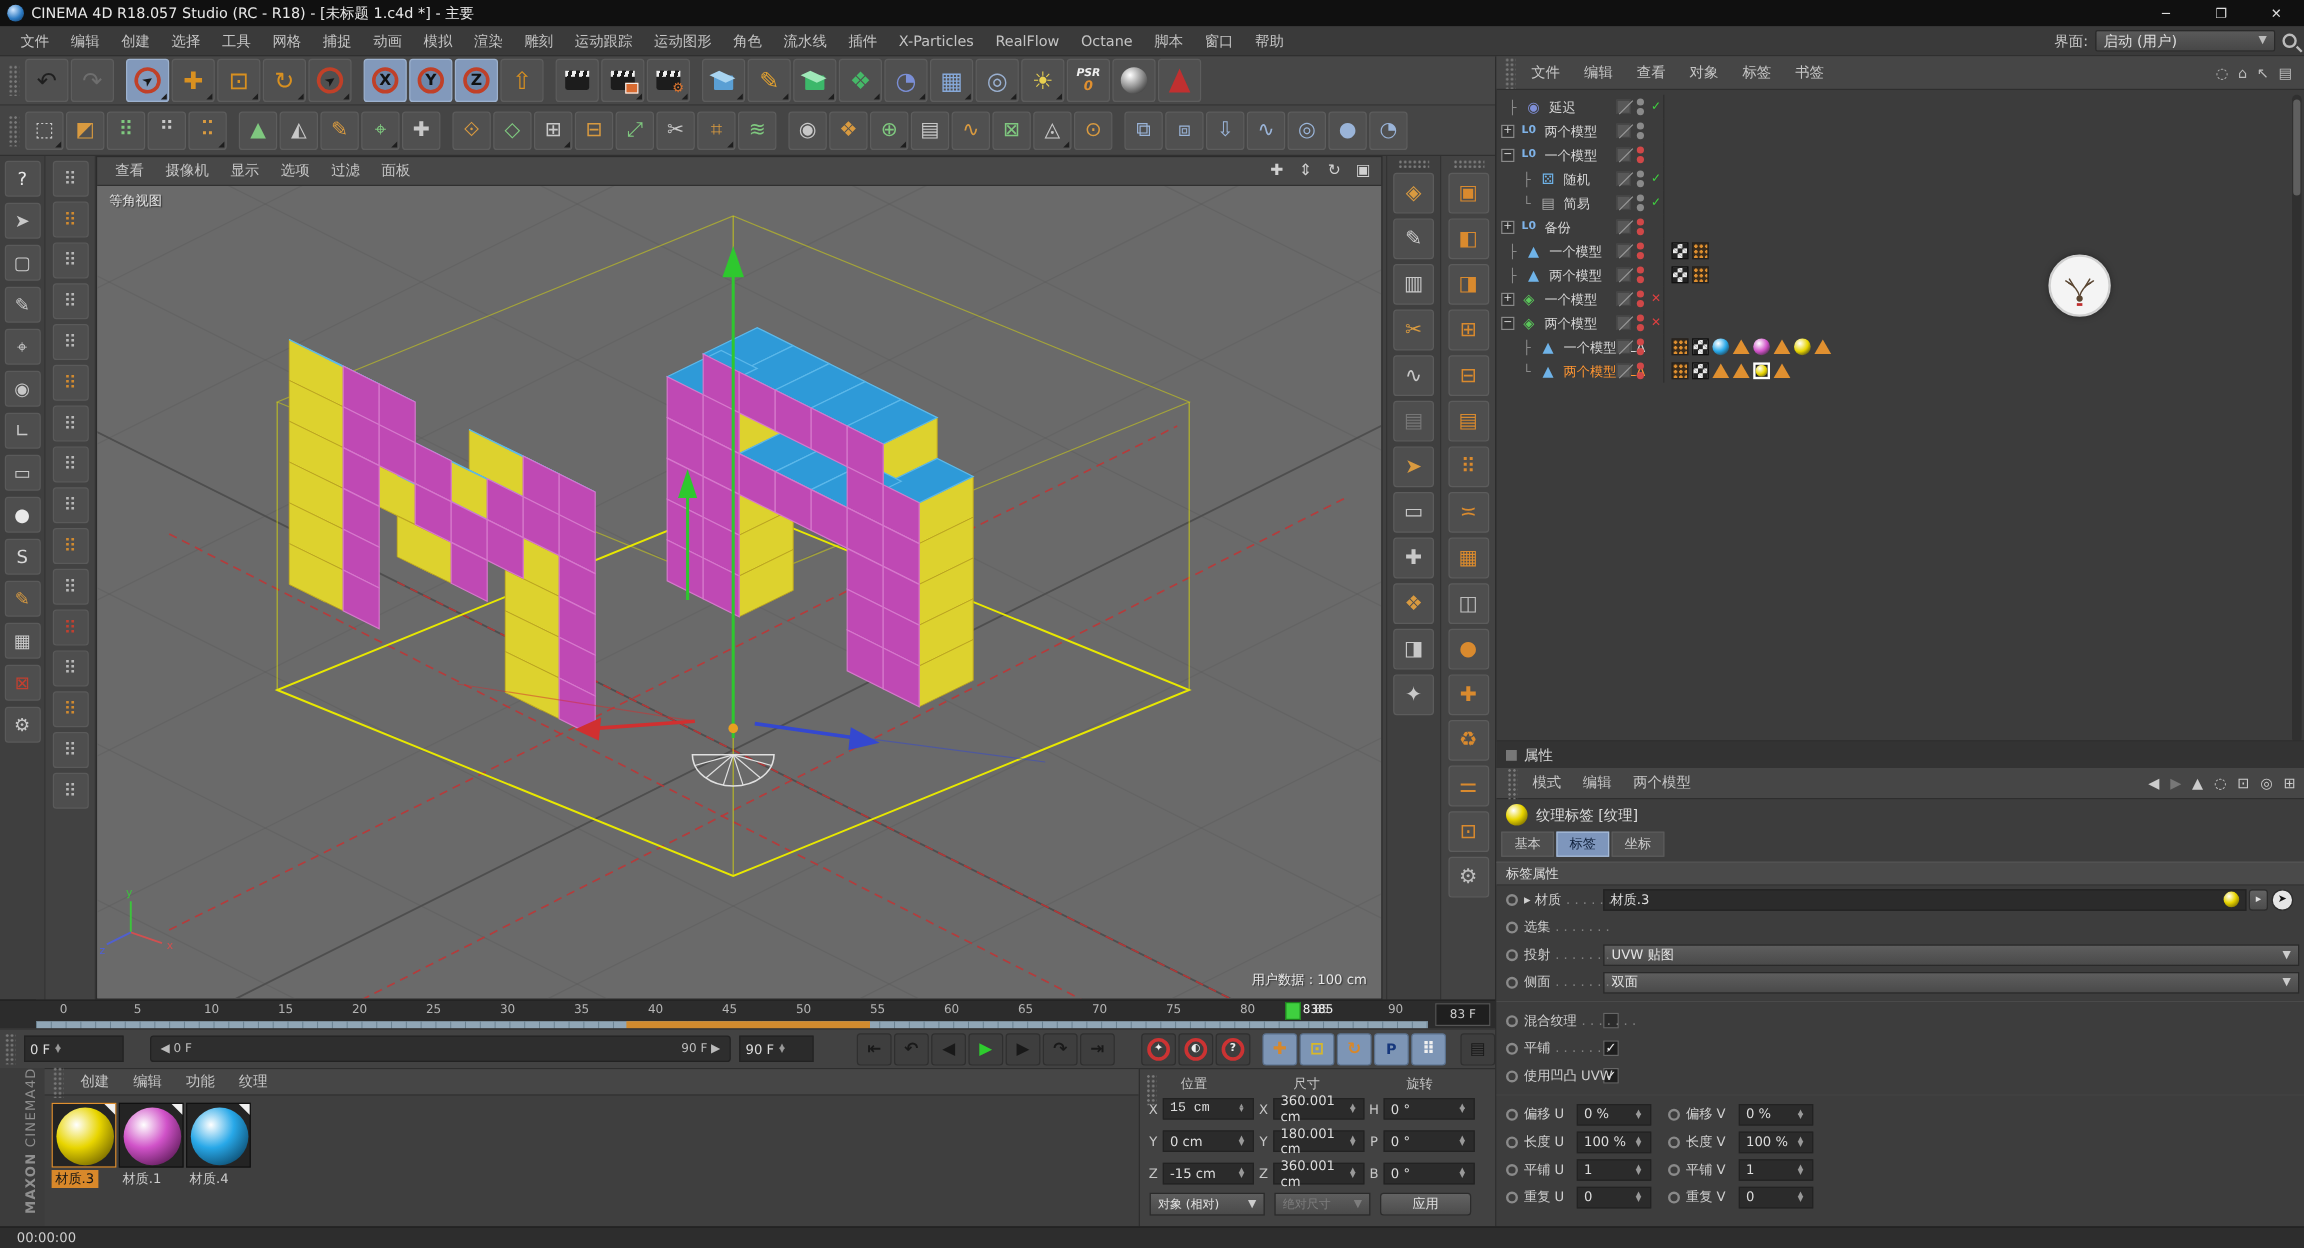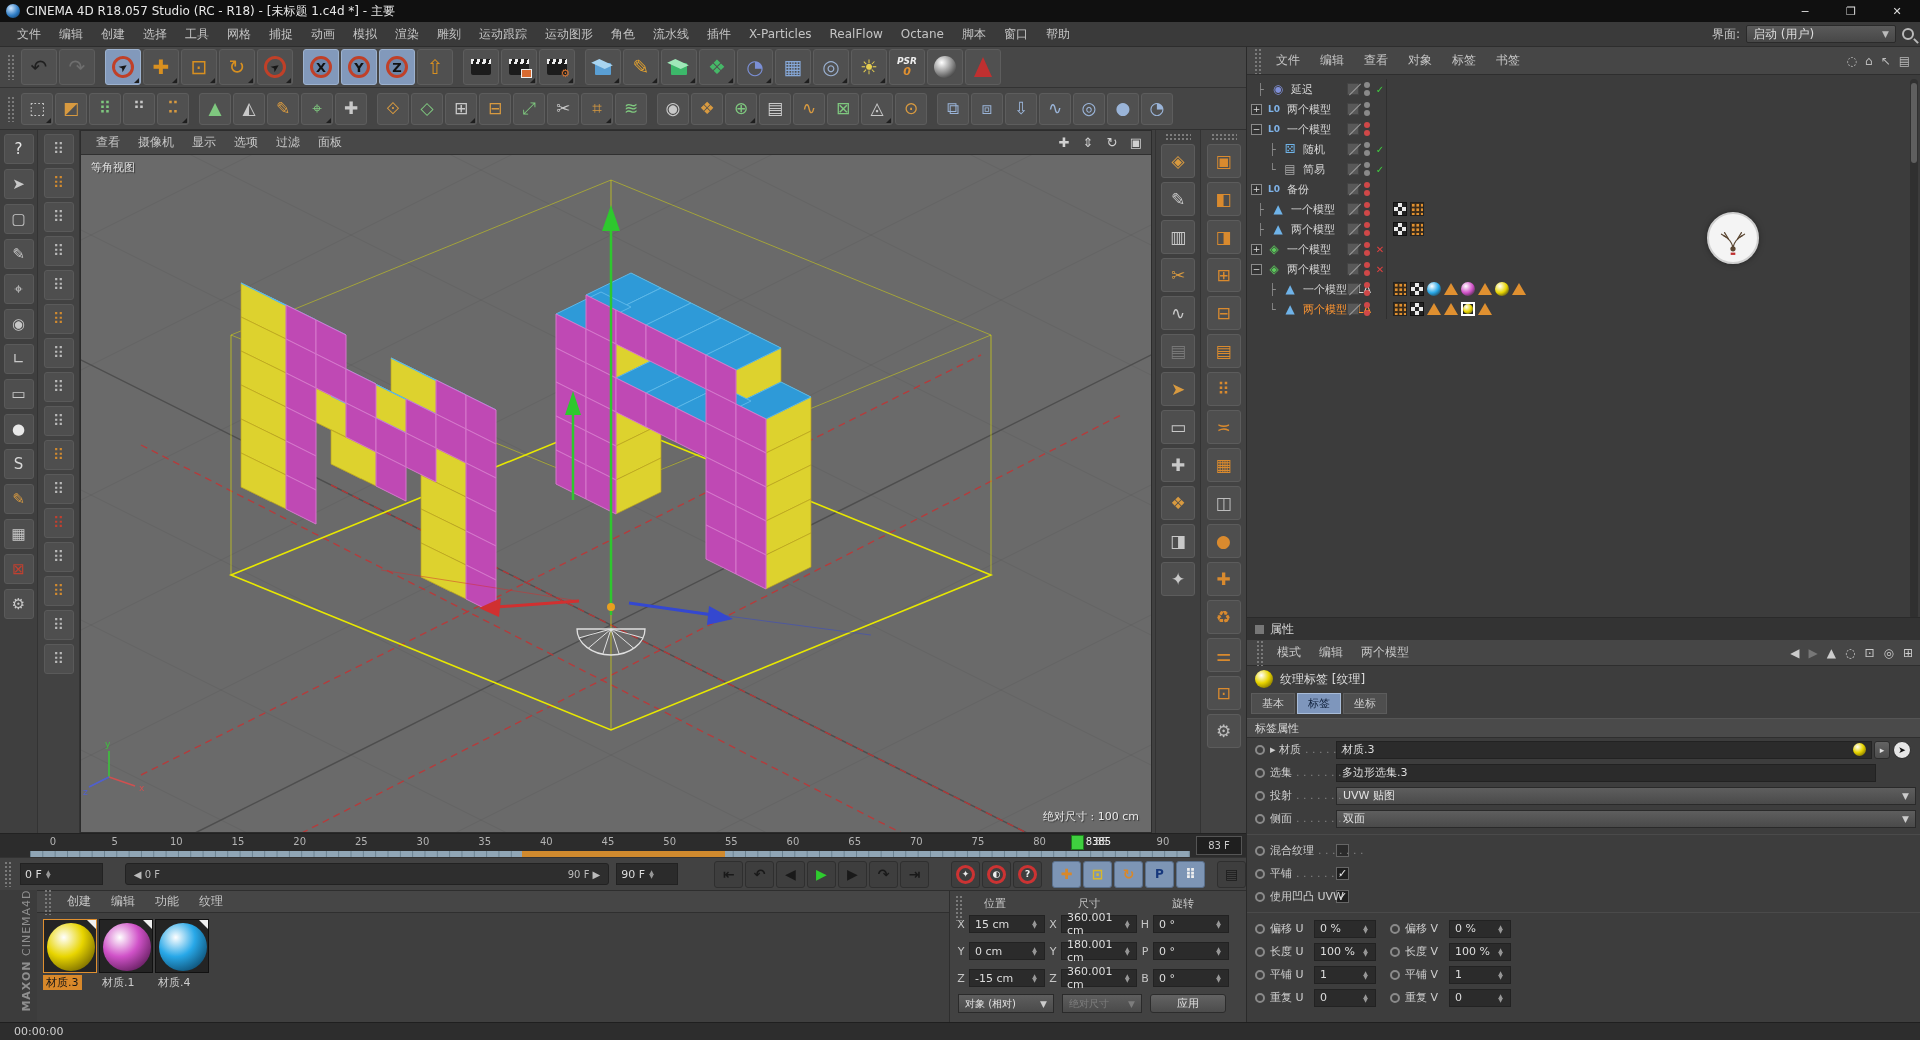--- a/index.html
+++ b/index.html
@@ -359,21 +359,21 @@
       <span class="menu">面板</span>
     <div class="vctrl" id="vpctrl">
         <span>✚</span>
         <span>⇕</span>
         <span>↻</span>
         <span>▣</span>
       </div>
   </div>
   <div id="vpcanvas">
     <div id="vplabel">等角视图</div>
-    <div id="gridinfo">绝对尺寸 : 100 cm</div>
+    <div id="gridinfo">用户数据 : 100 cm</div>
   <svg width="1070" height="677">
         <rect x="0" y="0" width="1070" height="677" fill="#6a6a6a"></rect>
         <line x1="-60" y1="-605" x2="1130" y2="-10" stroke="#5d5d5d" stroke-width="1" opacity="0.5"></line>
         <line x1="-60" y1="-15" x2="1130" y2="-610" stroke="#5d5d5d" stroke-width="1" opacity="0.5"></line>
         <line x1="-60" y1="-475" x2="1130" y2="120" stroke="#5d5d5d" stroke-width="1" opacity="0.5"></line>
         <line x1="-60" y1="115" x2="1130" y2="-480" stroke="#5d5d5d" stroke-width="1" opacity="0.5"></line>
         <line x1="-60" y1="-345" x2="1130" y2="250" stroke="#5d5d5d" stroke-width="1" opacity="0.5"></line>
         <line x1="-60" y1="245" x2="1130" y2="-350" stroke="#5d5d5d" stroke-width="1" opacity="0.5"></line>
         <line x1="-60" y1="-215" x2="1130" y2="380" stroke="#5d5d5d" stroke-width="1" opacity="0.5"></line>
         <line x1="-60" y1="375" x2="1130" y2="-220" stroke="#5d5d5d" stroke-width="1" opacity="0.5"></line>
@@ -842,23 +842,20 @@
       <div class="field" style="width:536px">
         <span>材质.3</span>
         <span class="ballicon" style="width:13px;height:13px;margin-left:auto"></span>
       </div>
       <div class="btn" style="width:16px;height:18px;margin-left:2px;font-size:9px">▸</div>
       <div class="btn" style="width:18px;height:18px;margin-left:3px;border-radius:50%;background:#e6e6e6;color:#111;font-size:9px">➤</div>
     </div>
     <div class="arow">
       <span class="radio"></span>
       <span class="lbl leader">选集</span>
-      <div class="field" style="width:540px">
-          <span>多边形选集.3</span>
-        </div>
     </div>
     <div class="arow">
       <span class="radio"></span>
       <span class="lbl leader">投射</span>
       <div class="ddfield" style="width:580px">
         <span>UVW 贴图</span>
           <span class="caret">▼</span>
       </div>
     </div>
     <div class="arow">
@@ -1040,21 +1037,21 @@
 </div>
 
 <div id="coords" class="abs">
   <span class="grip" style="position:absolute;left:2px;top:4px"></span>
   <span class="hdr" style="left:34px;top:5px">位置</span>
   <span class="hdr" style="left:128px;top:5px">尺寸</span>
   <span class="hdr" style="left:222px;top:5px">旋转</span>
   <div id="coordrows">
       <div class="crow" style="left: 6px; top: 24px;">
         <span class="axl">X</span>
-        <div class="field cfield" style="justify-content: space-between;">15 cm<span class="spin">▲<br>▼</span></div>
+        <div class="field cfield" style="justify-content: space-between; font-family: Liberation Mono, monospace;">15 cm<span class="spin">▲<br>▼</span></div>
         <span class="axl">X</span>
         <div class="field cfield" style="justify-content: space-between;">360.001 cm<span class="spin">▲<br>▼</span></div>
         <span class="axl">H</span>
         <div class="field cfield" style="justify-content: space-between;">0 °<span class="spin">▲<br>▼</span></div>
       </div>
       <div class="crow" style="left: 6px; top: 51px;">
         <span class="axl">Y</span>
         <div class="field cfield" style="justify-content: space-between;">0 cm<span class="spin">▲<br>▼</span></div>
         <span class="axl">Y</span>
         <div class="field cfield" style="justify-content: center;">180.001 cm<span class="spin">▲<br>▼</span></div>

